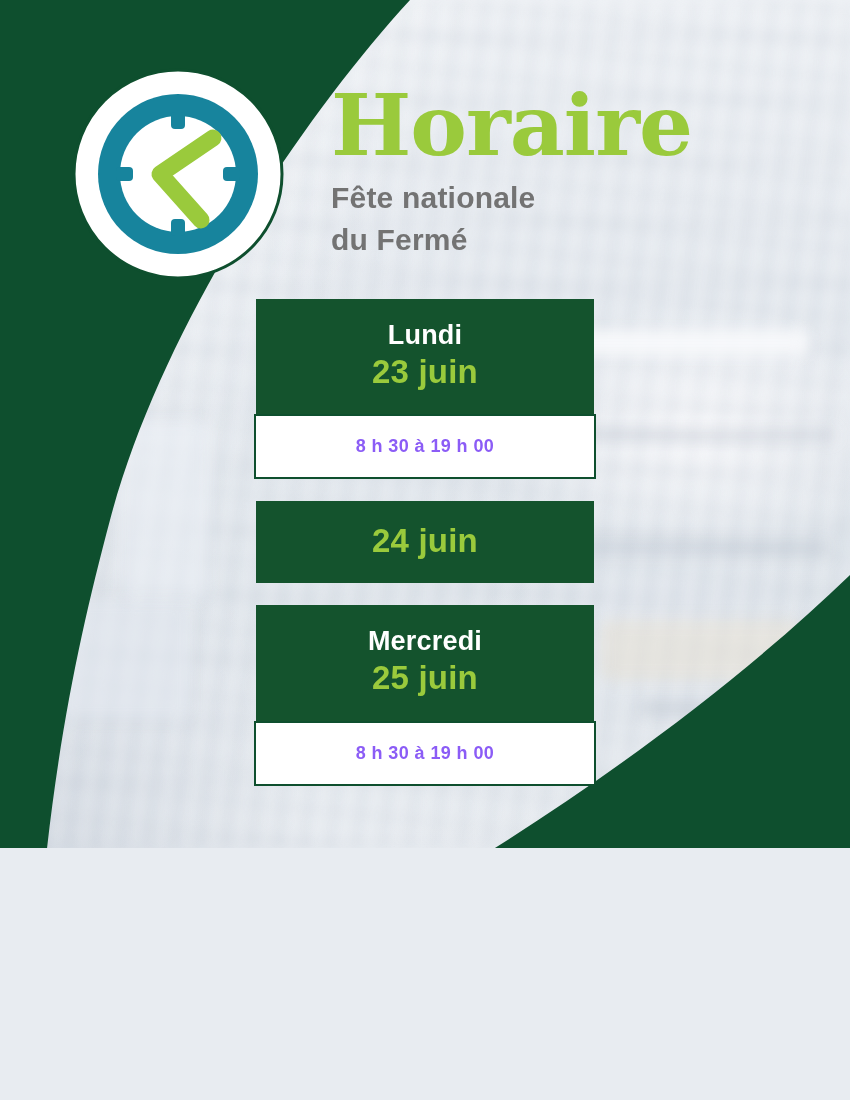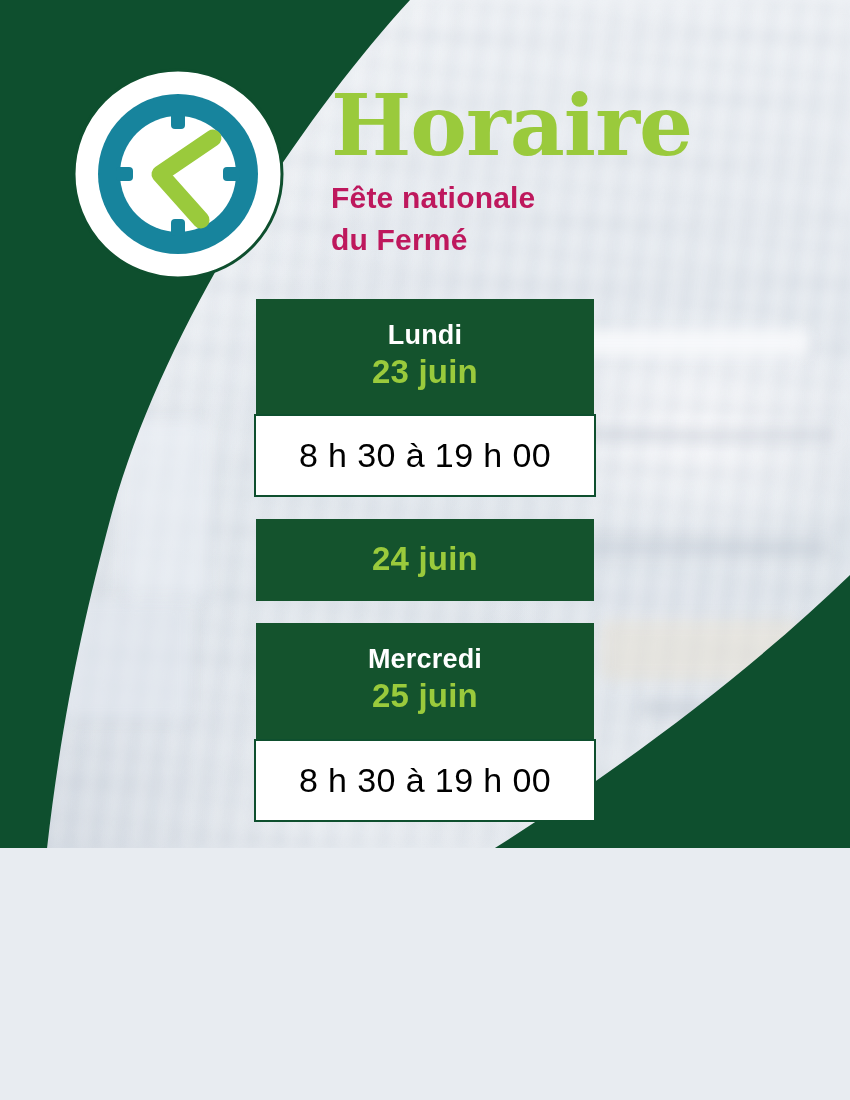--- a/index.html
+++ b/index.html
@@ -57,21 +57,21 @@
     line-height:.98;
     color:#9ACA3C;
     letter-spacing:-1px;
     margin:0;
   }
   .subtitle{
     font-family:"Liberation Sans", sans-serif;
     font-weight:700;
     font-size:30px;
     line-height:1.38;
-    color:#be185d;
+    color:#737373;
     margin:10px 0 0 0;
     letter-spacing:.2px;
   }
 
   
   .cards{position:absolute;left:256px;top:299px;width:338px;}
   .card{margin-bottom:22px;}
   .card-head{
     background:#14532d;
     padding:20px 10px 22px 10px;
@@ -86,21 +86,21 @@
     letter-spacing:.2px;
   }
   .card-body{
     background:#ffffff;
     border:2px solid #0E4F2E;
     margin-left:-2px;margin-right:-2px;
     padding:20px 8px;
     text-align:center;
   }
   .card-hours{
-    color:#000000;font-size:34px;font-weight:400;letter-spacing:.4px;
+    color:#8b5cf6;font-size:18px;font-weight:700;letter-spacing:.4px;
   }
 
   
   .butterfly{position:absolute;left:612px;top:855px;width:200px;height:200px;}
 </style>
 </head>
 <body>
 
 <div id="poster">
 

